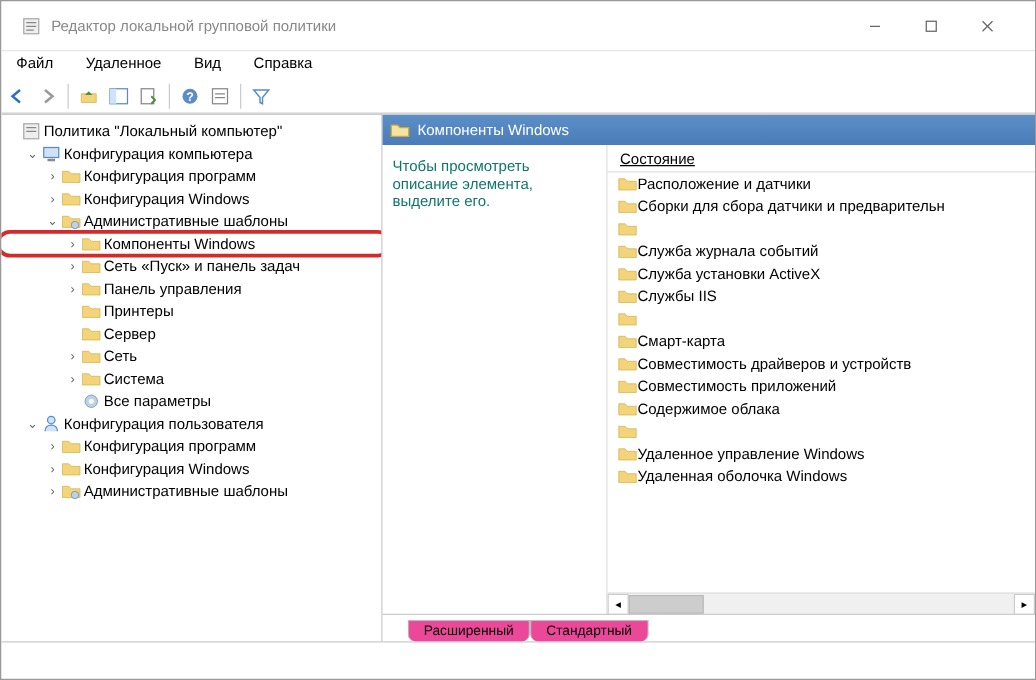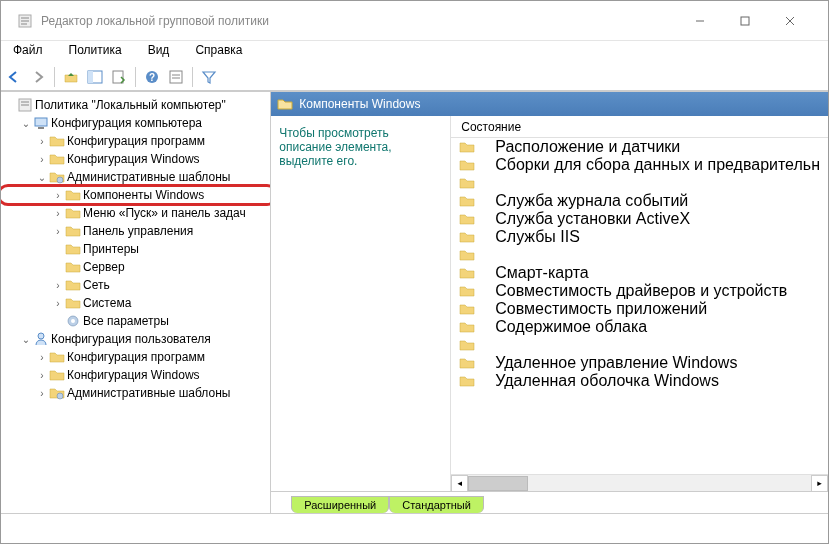--- a/index.html
+++ b/index.html
@@ -19,30 +19,30 @@
 .toolbar .sep { width: 1px; height: 20px; background: #ccc; margin: 0 3px; }
 
 .content { display: flex; height: 422px; border-top: 1px solid #ccc; }
 .tree-pane { width: 305px; border-right: 1px solid #ccc; padding: 4px 2px; overflow: hidden; font-size: 12px; }
 .right-pane { flex: 1; display: flex; flex-direction: column; }
 .header-bar { height: 24px; background: linear-gradient(180deg,#5c8fc7,#4a7db8); color: #fff; display: flex; align-items: center; padding: 0 6px; font-size: 12px; gap: 6px; }
 .header-bar .folder-icon { width:16px; height:16px; }
 .details { display: flex; flex: 1; }
 .desc-col { width: 180px; padding: 10px 8px; font-size: 12px; color: #0f766e; border-right: 1px solid #e0e0e0; }
 .list-col { flex: 1; display: flex; flex-direction: column; }
-.list-header { height: 22px; border-bottom: 1px solid #e0e0e0; display: flex; align-items: center; padding: 0 10px; font-size: 12px; }
+.list-header { height: 22px; border-bottom: 1px solid #e0e0e0; display: flex; align-items: center; padding: 0 10px; font-size: 12px; text-decoration: underline; }
 .list-body { flex: 1; overflow: auto; position: relative; }
-.list-item { display: flex; align-items: center; height: 18px; font-size: 16px; padding: 0 8px; gap: 20px; white-space: nowrap; }
+.list-item { display: flex; align-items: center; height: 18px; font-size: 12px; padding: 0 8px; gap: 0; white-space: nowrap; }
 .hscroll { height: 17px; border-top: 1px solid #e0e0e0; display: flex; align-items: center; background: #f0f0f0; }
 .hscroll .arrow { width:17px; height:17px; display:flex; align-items:center; justify-content:center; border:1px solid #ccc; background:#fff; font-size:9px; }
 .hscroll .track { flex:1; height:17px; position:relative; }
 .hscroll .thumb { position:absolute; left:0; width:60px; height:15px; top:1px; background:#cdcdcd; border:1px solid #bbb; }
 
 .tabstrip { height: 22px; display: flex; align-items: flex-end; padding-left: 20px; gap: 0; font-size: 11px; border-top: 1px solid #ccc; }
-.tab { padding: 2px 12px; border: 1px solid #bbb; border-bottom: none; background: #bef264; border-radius: 0 0 6px 6px; position: relative; top: 0; }
+.tab { padding: 2px 12px; border: 1px solid #bbb; border-bottom: none; background: #ec4899; border-radius: 0 0 6px 6px; position: relative; top: 0; }
 
 .statusbar { height: 20px; border-top: 1px solid #ccc; }
 
 .tree-row { display: flex; align-items: center; height: 18px; white-space: nowrap; }
 .tree-row .exp { width: 14px; display: flex; align-items: center; justify-content: center; color: #666; font-size: 10px; }
 .tree-row .label { padding-left: 2px; }
 .tree-row .icon { width: 16px; height: 16px; flex-shrink: 0; }
 .indent-0 { padding-left: 0px; }
 .indent-1 { padding-left: 16px; }
 .indent-2 { padding-left: 32px; }
@@ -86,21 +86,21 @@
   <div class="winbtn">
       <svg width="10" height="10">
         <line x1="1" y1="1" x2="9" y2="9" stroke-width="1"></line>
         <line x1="9" y1="1" x2="1" y2="9" stroke-width="1"></line>
       </svg>
     </div>
 </div>
 
 <div class="menubar">
   <span>Файл</span>
-  <span>Политика</span>
+  <span>Удаленное</span>
   <span>Вид</span>
   <span>Справка</span>
 </div>
 
 <div class="toolbar">
   <div class="tbtn">
       <svg width="16" height="16">
         <path d="M10 3 L4 8 L10 13" fill="none" stroke="#2a70c8" stroke-width="2"></path>
       </svg>
     </div>
@@ -197,21 +197,21 @@
       <svg class="icon" viewBox="0 0 16 16">
           <path d="M1 4h5l2 2h7v7H1z" class="folder-svg"></path>
         </svg>
       <span class="label">Компоненты Windows</span>
     </div>
     <div class="tree-row indent-3">
       <span class="exp">›</span>
       <svg class="icon" viewBox="0 0 16 16">
           <path d="M1 4h5l2 2h7v7H1z" class="folder-svg"></path>
         </svg>
-      <span class="label">Меню «Пуск» и панель задач</span>
+      <span class="label">Сеть «Пуск» и панель задач</span>
     </div>
     <div class="tree-row indent-3">
       <span class="exp">›</span>
       <svg class="icon" viewBox="0 0 16 16">
           <path d="M1 4h5l2 2h7v7H1z" class="folder-svg"></path>
         </svg>
       <span class="label">Панель управления</span>
     </div>
     <div class="tree-row indent-3">
       <span class="exp"></span>
@@ -298,21 +298,21 @@
           <div class="list-item">
               <svg class="icon" viewBox="0 0 16 16" width="16" height="16">
                 <path d="M1 4h5l2 2h7v7H1z" class="folder-svg"></path>
               </svg>
               <span>Расположение и датчики</span>
             </div>
           <div class="list-item">
               <svg class="icon" viewBox="0 0 16 16" width="16" height="16">
                 <path d="M1 4h5l2 2h7v7H1z" class="folder-svg"></path>
               </svg>
-              <span>Сборки для сбора данных и предварительн</span>
+              <span>Сборки для сбора датчики и предварительн</span>
             </div>
           <div class="list-item">
               <svg class="icon" viewBox="0 0 16 16" width="16" height="16">
                 <path d="M1 4h5l2 2h7v7H1z" class="folder-svg"></path>
               </svg>
             </div>
           <div class="list-item">
               <svg class="icon" viewBox="0 0 16 16" width="16" height="16">
                 <path d="M1 4h5l2 2h7v7H1z" class="folder-svg"></path>
               </svg>

